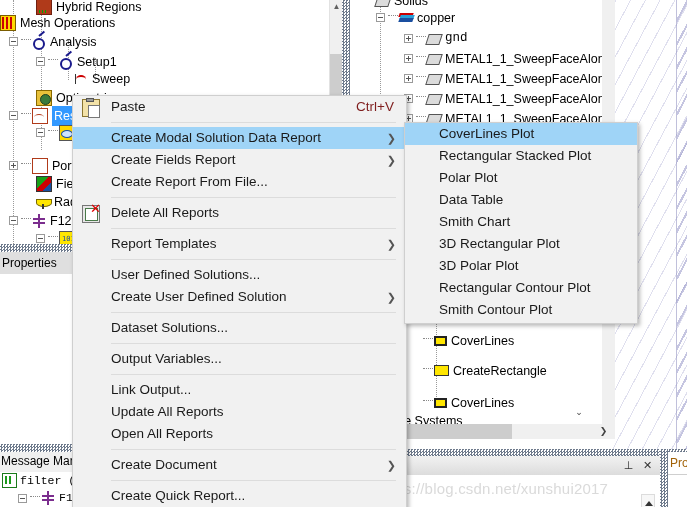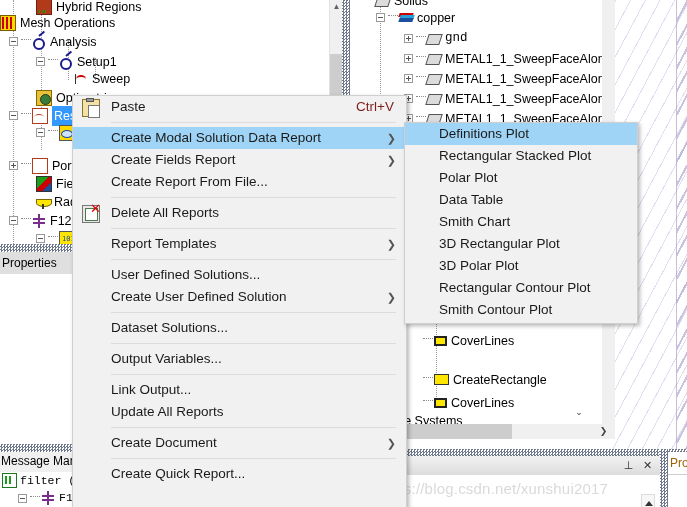--- a/index.html
+++ b/index.html
@@ -263,21 +263,21 @@
     <div class="trow" style="top:88px;padding-left:54px;">
       <span class="exp plus"></span><span class="dots"></span><span class="ico ic-solid"></span><span class="tlabel">METAL1_1_SweepFaceAlong</span>
     </div>
     <div class="trow" style="top:108px;padding-left:54px;">
       <span class="exp plus"></span><span class="dots"></span><span class="ico ic-solid"></span><span class="tlabel">METAL1_1_SweepFaceAlong</span>
     </div>
 
     <div class="trow" style="top:330px;padding-left:72px;">
       <span class="dots"></span><span class="ico ic-cover"></span><span class="tlabel">CoverLines</span>
     </div>
-    <div class="trow" style="top:369px;padding-left:72px;">
+    <div class="trow" style="top:360px;padding-left:72px;">
       <span class="dots"></span><span class="ico ic-cyellow"></span><span class="tlabel">CreateRectangle</span>
     </div>
     <div class="trow" style="top:392px;padding-left:72px;">
       <span class="dots"></span><span class="ico ic-cover"></span><span class="tlabel">CoverLines</span>
     </div>
     <div class="trow" style="top:410px;padding-left:0px;">
       <span class="tlabel">Coordinate Systems</span>
     </div>
 
     <div class="sbarrow" style="left:222px;top:405px;width:14px;height:14px;line-height:14px;">⌄</div>
@@ -383,37 +383,40 @@
     <span class="mlabel">Output Variables...</span>
   </div>
   <div class="msep"></div>
 
   <div class="mi">
     <span class="mlabel">Link Output...</span>
   </div>
   <div class="mi">
     <span class="mlabel">Update All Reports</span>
   </div>
+  <div class="mi">
+    <span class="mlabel">Open All Reports</span>
+  </div>
   <div class="msep"></div>
 
   <div class="mi">
     <span class="mlabel">Create Document</span>
     <span class="chev">❯</span>
   </div>
   <div class="msep"></div>
 
   <div class="mi">
     <span class="mlabel">Create Quick Report...</span>
   </div>
 
 </div>
 
 <div class="abs" id="submenu">
   <div class="smi hl">
-    <span>Definitions Plot</span>
+    <span>CoverLines Plot</span>
   </div>
   <div class="smi">
     <span>Rectangular Stacked Plot</span>
   </div>
   <div class="smi">
     <span>Polar Plot</span>
   </div>
   <div class="smi">
     <span>Data Table</span>
   </div>

